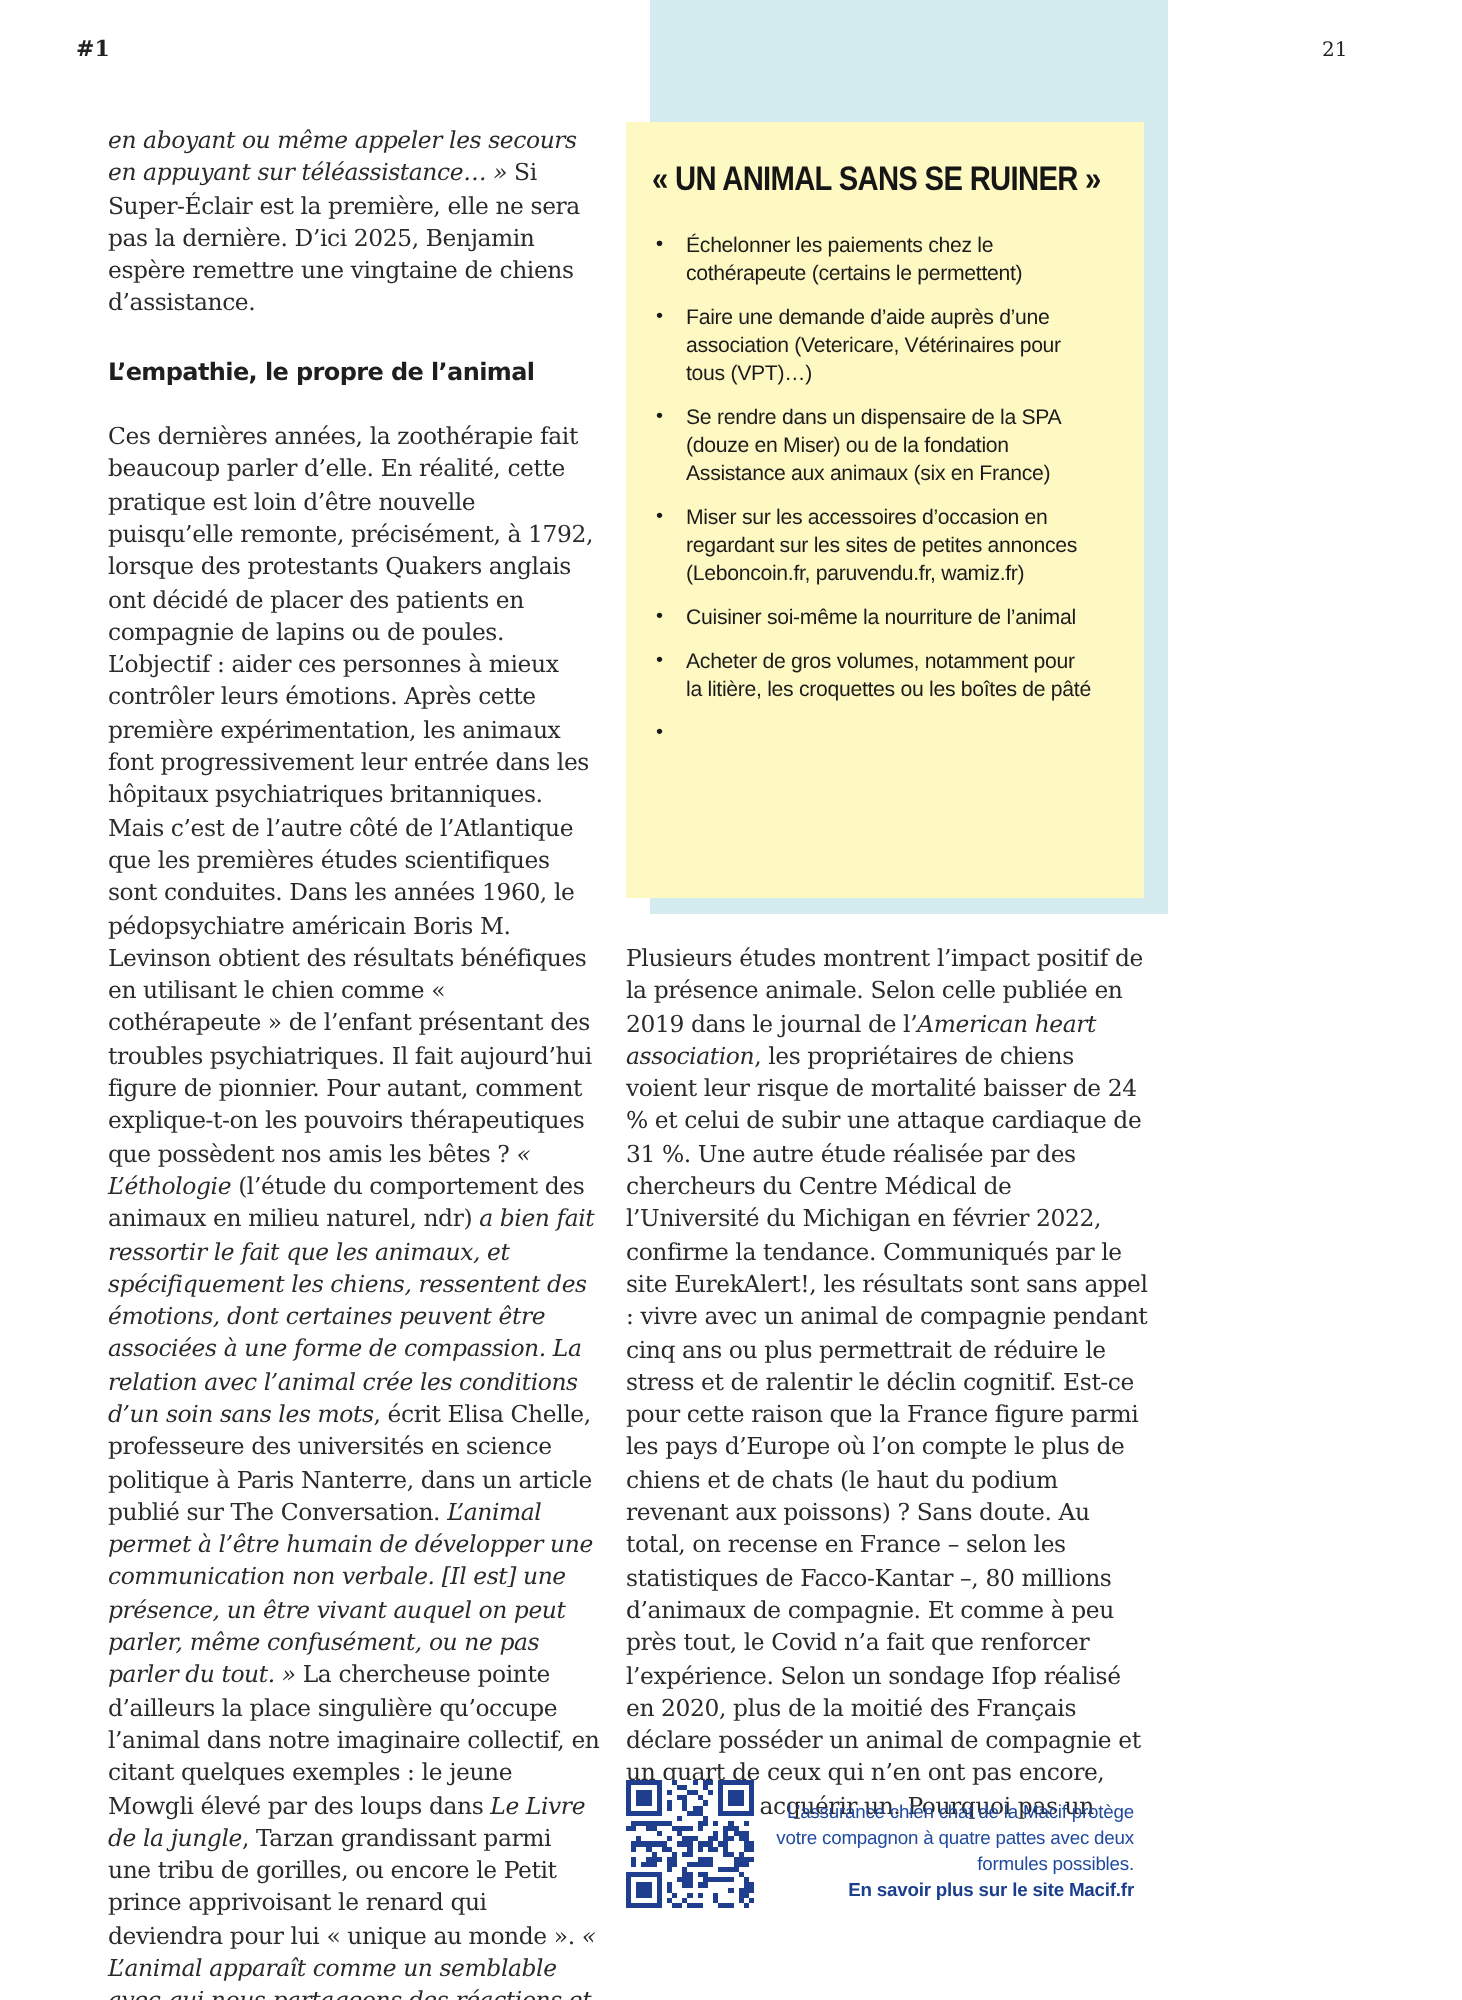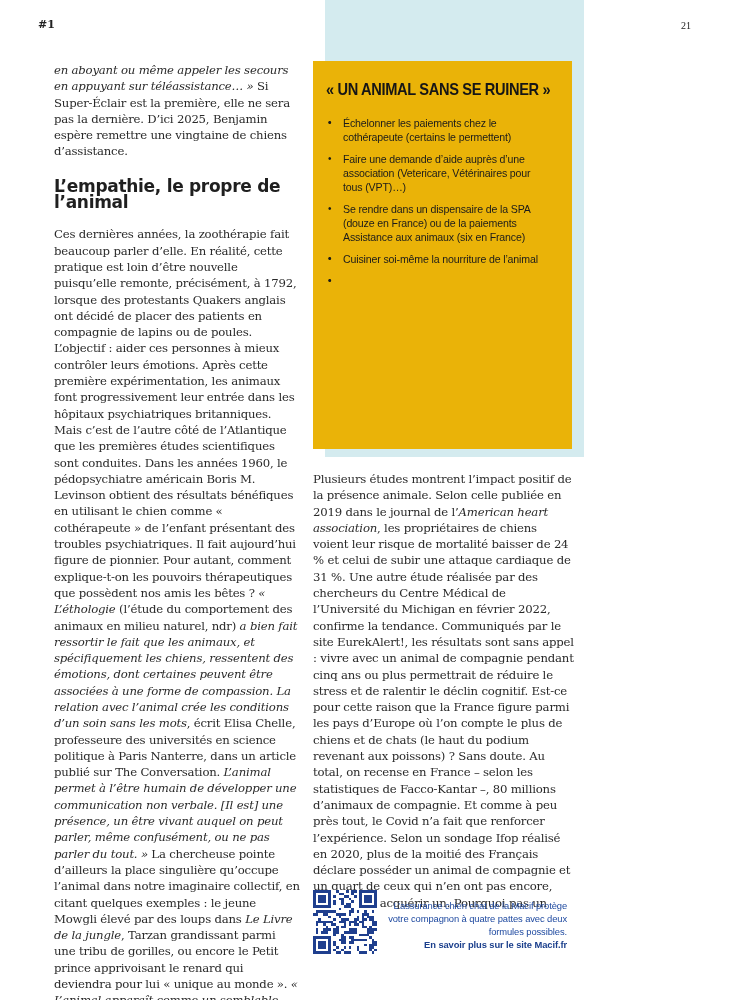--- a/index.html
+++ b/index.html
@@ -1,55 +1,55 @@
 <!DOCTYPE html>
 <html><head>
 <meta charset="utf-8">
 <style>
   html, body { margin:0; padding:0; }
   body { width:731px; height:1000px; background:#ffffff; position:relative; overflow:hidden;
          font-family:"DejaVu Serif", serif; color:#2b2b2b; }
   .folio { position:absolute; top:18px; font-family:"DejaVu Serif", serif; font-weight:bold; font-size:11px; color:#222; }
   .folio-left { left:38px; }
-  .folio-right { left:681px; font-weight:normal; font-size:10px; top:20px;font-family:Liberation Serif, serif; }
+  .folio-right { left:661px; font-weight:normal; font-size:10px; top:20px; }
   .bg-panel { position:absolute; left:325px; top:0; width:259px; height:457px; background:#d4ebef; }
-  .box { position:absolute; left:313px; top:61px; width:259px; height:388px; background:#eab308; padding:14px 24px 0 13px; box-sizing:border-box; }
+  .box { position:absolute; left:313px; top:61px; width:259px; height:388px; background:#fef9c3; padding:14px 24px 0 13px; box-sizing:border-box; }
   .box-title { font-family:"Liberation Sans", sans-serif; font-weight:bold; font-size:17px; letter-spacing:-0.4px; color:#161616; margin:5px 0 16px 0; transform:scaleX(0.86); transform-origin:left; white-space:nowrap; }
   .box ul { list-style:none; margin:0; padding:0; }
   .box li { position:relative; padding-left:17px; font-family:"Liberation Sans", sans-serif; font-size:10.6px; line-height:14px; color:#1b1b1b; margin-bottom:8px; letter-spacing:-0.15px; }
   .box li .bullet { position:absolute; left:2px; top:0; font-size:10px; }
   .col { position:absolute; font-size:11.7px; line-height:16.3px; color:#2a2a2a; letter-spacing:-0.2px; }
   .col-left { left:54px; top:62px; width:246px; }
   .col-right { left:313px; top:471px; width:262px; }
   .col p { margin:0; }
   .col em { font-style:italic; }
-  .heading { font-family:"DejaVu Sans", sans-serif; font-weight:bold; font-size:17px; color:#1f1f1f; margin:18px 0 16px 0 !important; letter-spacing:-0.3px; }
+  .heading { font-family:"DejaVu Sans", sans-serif; font-weight:bold; font-size:12px; color:#1f1f1f; margin:18px 0 16px 0 !important; letter-spacing:-0.3px; }
   .dot { display:inline-block; width:6px; height:6px; border-radius:50%; background:#1f3f8e; margin-left:2px; vertical-align:1px; }
   .qr { position:absolute; left:313px; top:890px; width:64px; height:64px; }
   .promo { position:absolute; left:387px; top:899px; width:180px; font-family:"Liberation Sans", sans-serif; font-size:9.4px; line-height:13px; color:#1f4aa0; letter-spacing:-0.1px;text-align:right; }
   .promo b { color:#1b3f8c;padding-left:37px; }
 </style>
 </head>
 <body>
 
 <div class="folio folio-left">#1</div>
 <div class="folio folio-right">21</div>
 
 <div class="bg-panel"></div>
 
 <div class="box">
   <div class="box-title">« UN ANIMAL SANS SE RUINER »</div>
   <ul>
     <li><span class="bullet">•</span></li>
     <li><span class="bullet">•</span><span>Échelonner les paiements chez le cothérapeute (certains le permettent)</span></li>
     <li><span class="bullet">•</span><span>Faire une demande d’aide auprès d’une association (Vetericare, Vétérinaires pour tous (VPT)…)</span></li>
-    <li><span class="bullet">•</span><span>Se rendre dans un dispensaire de la SPA (douze en France) ou de la paiements Assistance aux animaux (six en France)</span></li>
-    <li><span class="bullet">•</span></li>
+    <li><span class="bullet">•</span><span>Se rendre dans un dispensaire de la SPA (douze en Miser) ou de la fondation Assistance aux animaux (six en France)</span></li>
+    <li><span class="bullet">•</span><span>Miser sur les accessoires d’occasion en regardant sur les sites de petites annonces (Leboncoin.fr, paruvendu.fr, wamiz.fr)</span></li>
     <li><span class="bullet">•</span><span>Cuisiner soi-même la nourriture de l’animal</span></li>
-    <li><span class="bullet">•</span></li>
+    <li><span class="bullet">•</span><span>Acheter de gros volumes, notamment pour la litière, les croquettes ou les boîtes de pâté</span></li>
     <li><span class="bullet">•</span></li>
   </ul>
 </div>
 
 <div class="col col-left">
   <p><em>en aboyant ou même appeler les secours en appuyant sur téléassistance… »</em><span> Si Super-Éclair est la première, elle ne sera pas la dernière. D’ici 2025, Benjamin espère remettre une vingtaine de chiens d’assistance.</span></p>
   <p class="heading">L’empathie, le propre de l’animal</p>
   <p><span>Ces dernières années, la zoothérapie fait beaucoup parler d’elle. En réalité, cette pratique est loin d’être nouvelle puisqu’elle remonte, précisément, à 1792, lorsque des protestants Quakers anglais ont décidé de placer des patients en compagnie de lapins ou de poules. L’objectif : aider ces personnes à mieux contrôler leurs émotions. Après cette première expérimentation, les animaux font progressivement leur entrée dans les hôpitaux psychiatriques britanniques. Mais c’est de l’autre côté de l’Atlantique que les premières études scientifiques sont conduites. Dans les années 1960, le pédopsychiatre américain Boris M. Levinson obtient des résultats bénéfiques en utilisant le chien comme « cothérapeute » de l’enfant présentant des troubles psychiatriques. Il fait aujourd’hui figure de pionnier. Pour autant, comment explique-t-on les pouvoirs thérapeutiques que possèdent nos amis les bêtes ? </span><em>« L’éthologie</em><span> (l’étude du comportement des animaux en milieu naturel, ndr) </span><em>a bien fait ressortir le fait que les animaux, et spécifiquement les chiens, ressentent des émotions, dont certaines peuvent être associées à une forme de compassion. La relation avec l’animal crée les conditions d’un soin sans les mots</em><span>, écrit Elisa Chelle, professeure des universités en science politique à Paris Nanterre, dans un article publié sur The Conversation. </span><em>L’animal permet à l’être humain de développer une communication non verbale. [Il est] une présence, un être vivant auquel on peut parler, même confusément, ou ne pas parler du tout. »</em><span> La chercheuse pointe d’ailleurs la place singulière qu’occupe l’animal dans notre imaginaire collectif, en citant quelques exemples : le jeune Mowgli élevé par des loups dans </span><em>Le Livre de la jungle</em><span>, Tarzan grandissant parmi une tribu de gorilles, ou encore le Petit prince apprivoisant le renard qui deviendra pour lui « unique au monde ». </span><em>« L’animal apparaît comme un semblable avec qui nous partageons des réactions et des émotions »</em></p>
 </div>
 

